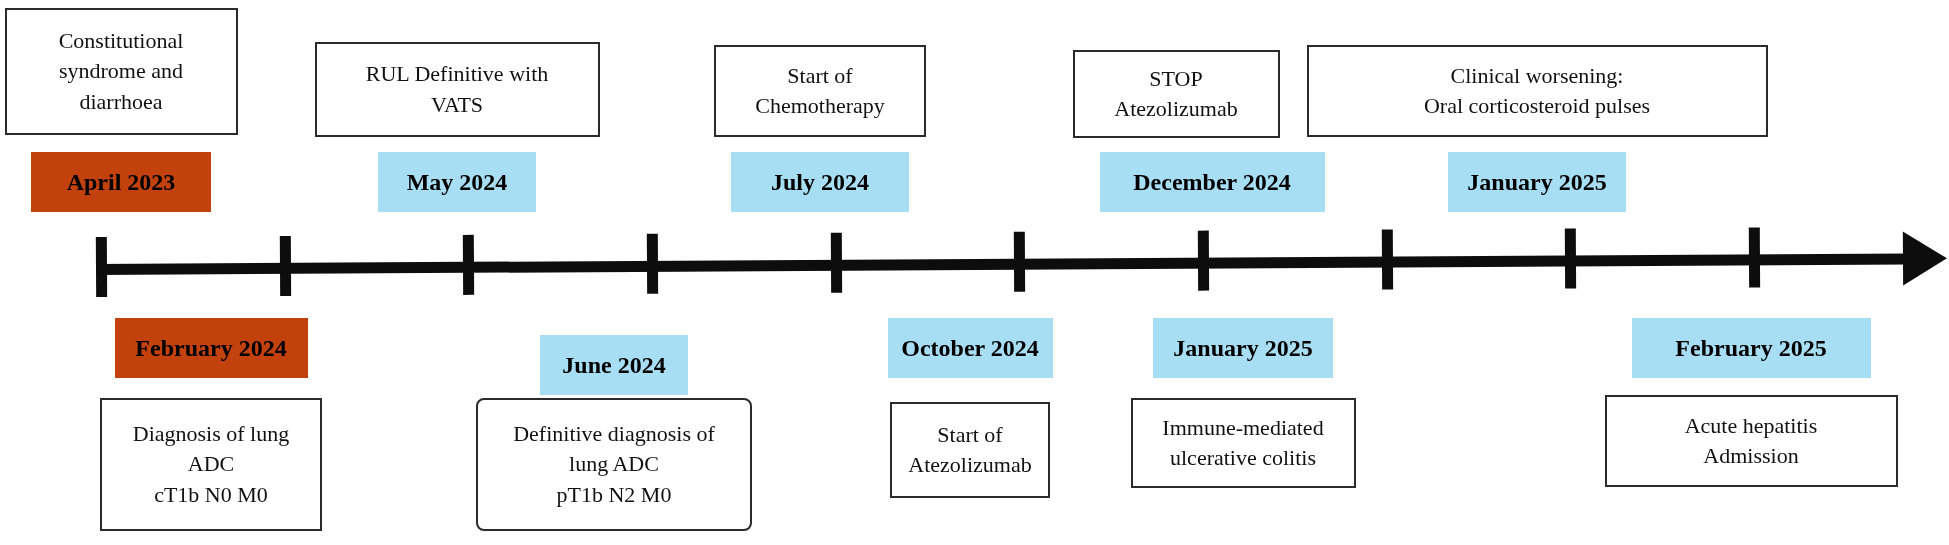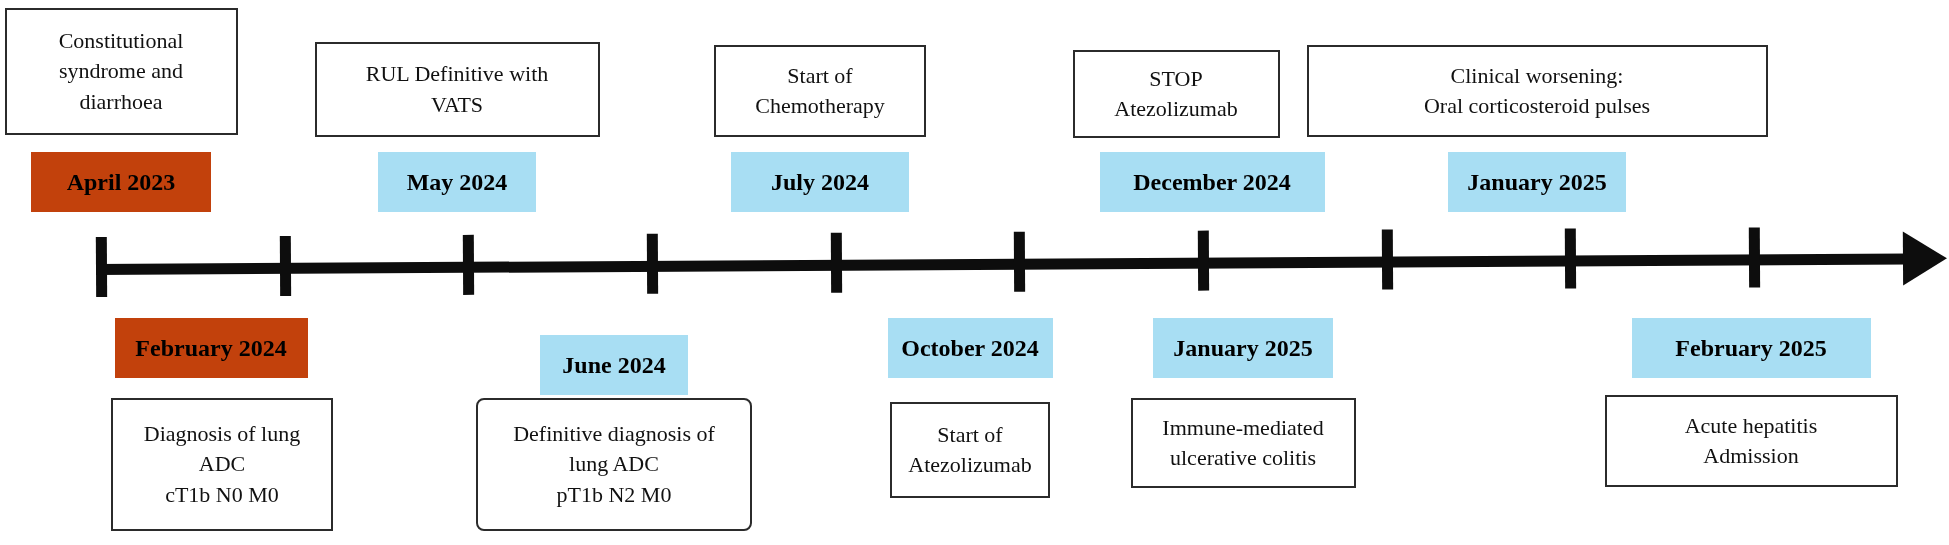--- a/index.html
+++ b/index.html
@@ -98,21 +98,21 @@
     <div class="date-badge" style="left: 378px; top: 152px; width: 158px; background: rgb(168, 222, 243);">May 2024</div>
     <div class="event-box" style="left: 714px; top: 45px; width: 212px; height: 92px;">Start of
 Chemotherapy</div>
     <div class="date-badge" style="left: 731px; top: 152px; width: 178px; background: rgb(168, 222, 243);">July 2024</div>
     <div class="event-box" style="left: 1072.5px; top: 50px; width: 207px; height: 88px;">STOP
 Atezolizumab</div>
     <div class="date-badge" style="left: 1063.5px; top: 152px; width: 225px; background: rgb(168, 222, 243); margin-left: 36px;">December 2024</div>
     <div class="event-box" style="left: 1306.5px; top: 45px; width: 461px; height: 92px; text-align: center;">Clinical worsening:
 Oral corticosteroid pulses</div>
     <div class="date-badge" style="left: 1448px; top: 152px; width: 178px; background: rgb(168, 222, 243);">January 2025</div>
-    <div class="event-box" style="left: 111px; top: 398px; width: 222px; height: 133px;">Diagnosis of lung
+    <div class="event-box" style="left: 100px; top: 398px; width: 222px; height: 133px;">Diagnosis of lung
 ADC
 cT1b N0 M0</div>
     <div class="date-badge" style="left: 114.5px; top: 318px; width: 193px; background: #c2410c;">February 2024</div>
     <div class="event-box" style="left: 476px; top: 398px; width: 276px; height: 133px; border-radius: 8px;">Definitive diagnosis of
 lung ADC
 pT1b N2 M0</div>
     <div class="date-badge" style="left: 540px; top: 320px; width: 148px; background: rgb(168, 222, 243); margin-top: 15px;">June 2024</div>
     <div class="event-box" style="left: 890px; top: 402px; width: 160px; height: 96px;">Start of
 Atezolizumab</div>
     <div class="date-badge" style="left: 887.5px; top: 318px; width: 165px; background: rgb(168, 222, 243);">October 2024</div>

